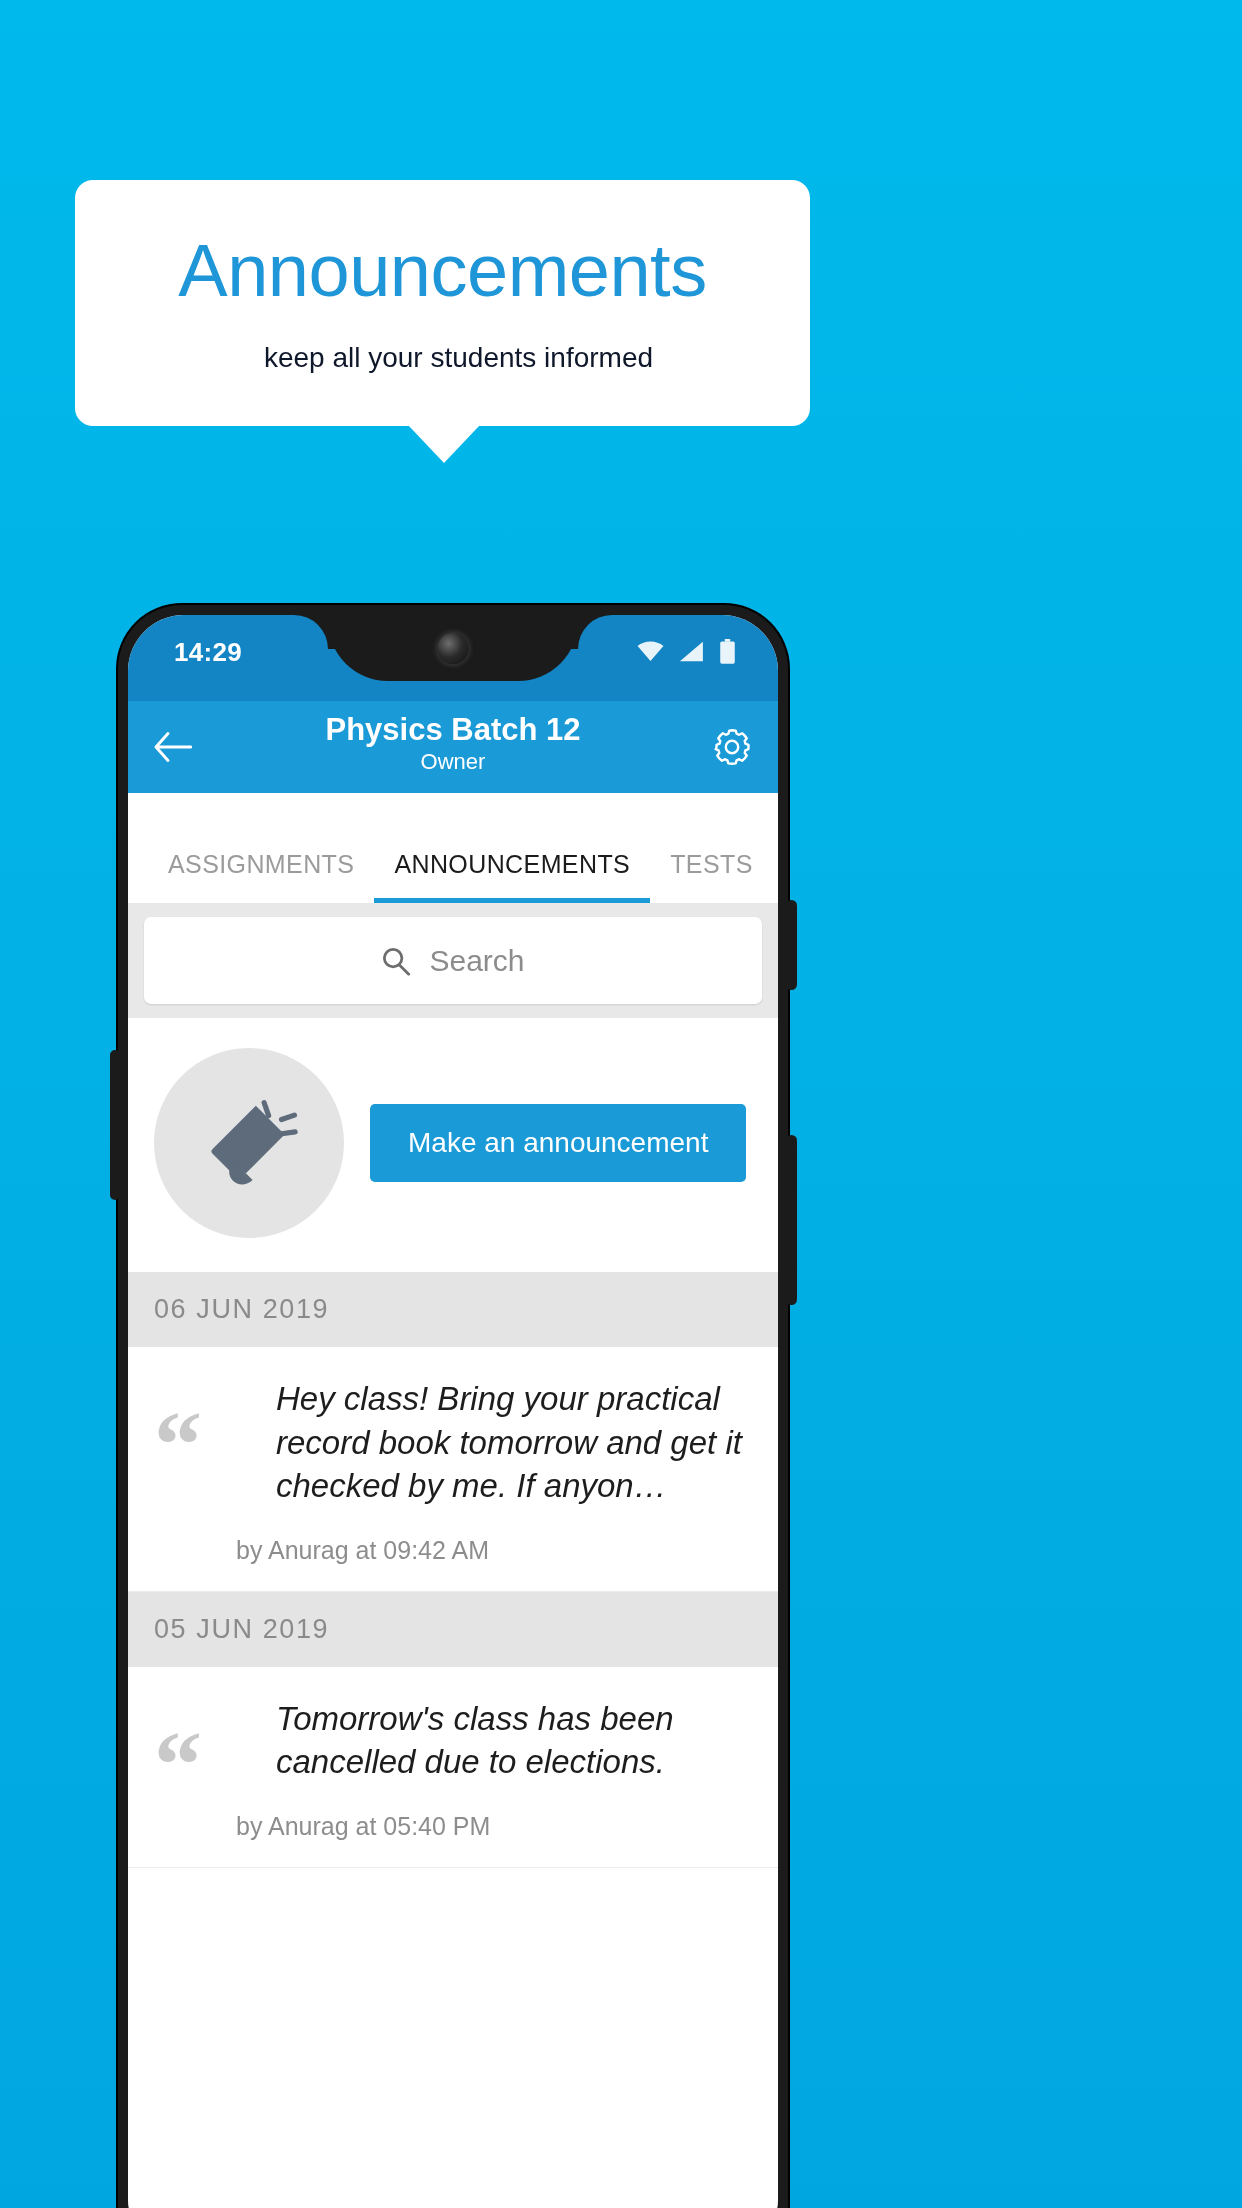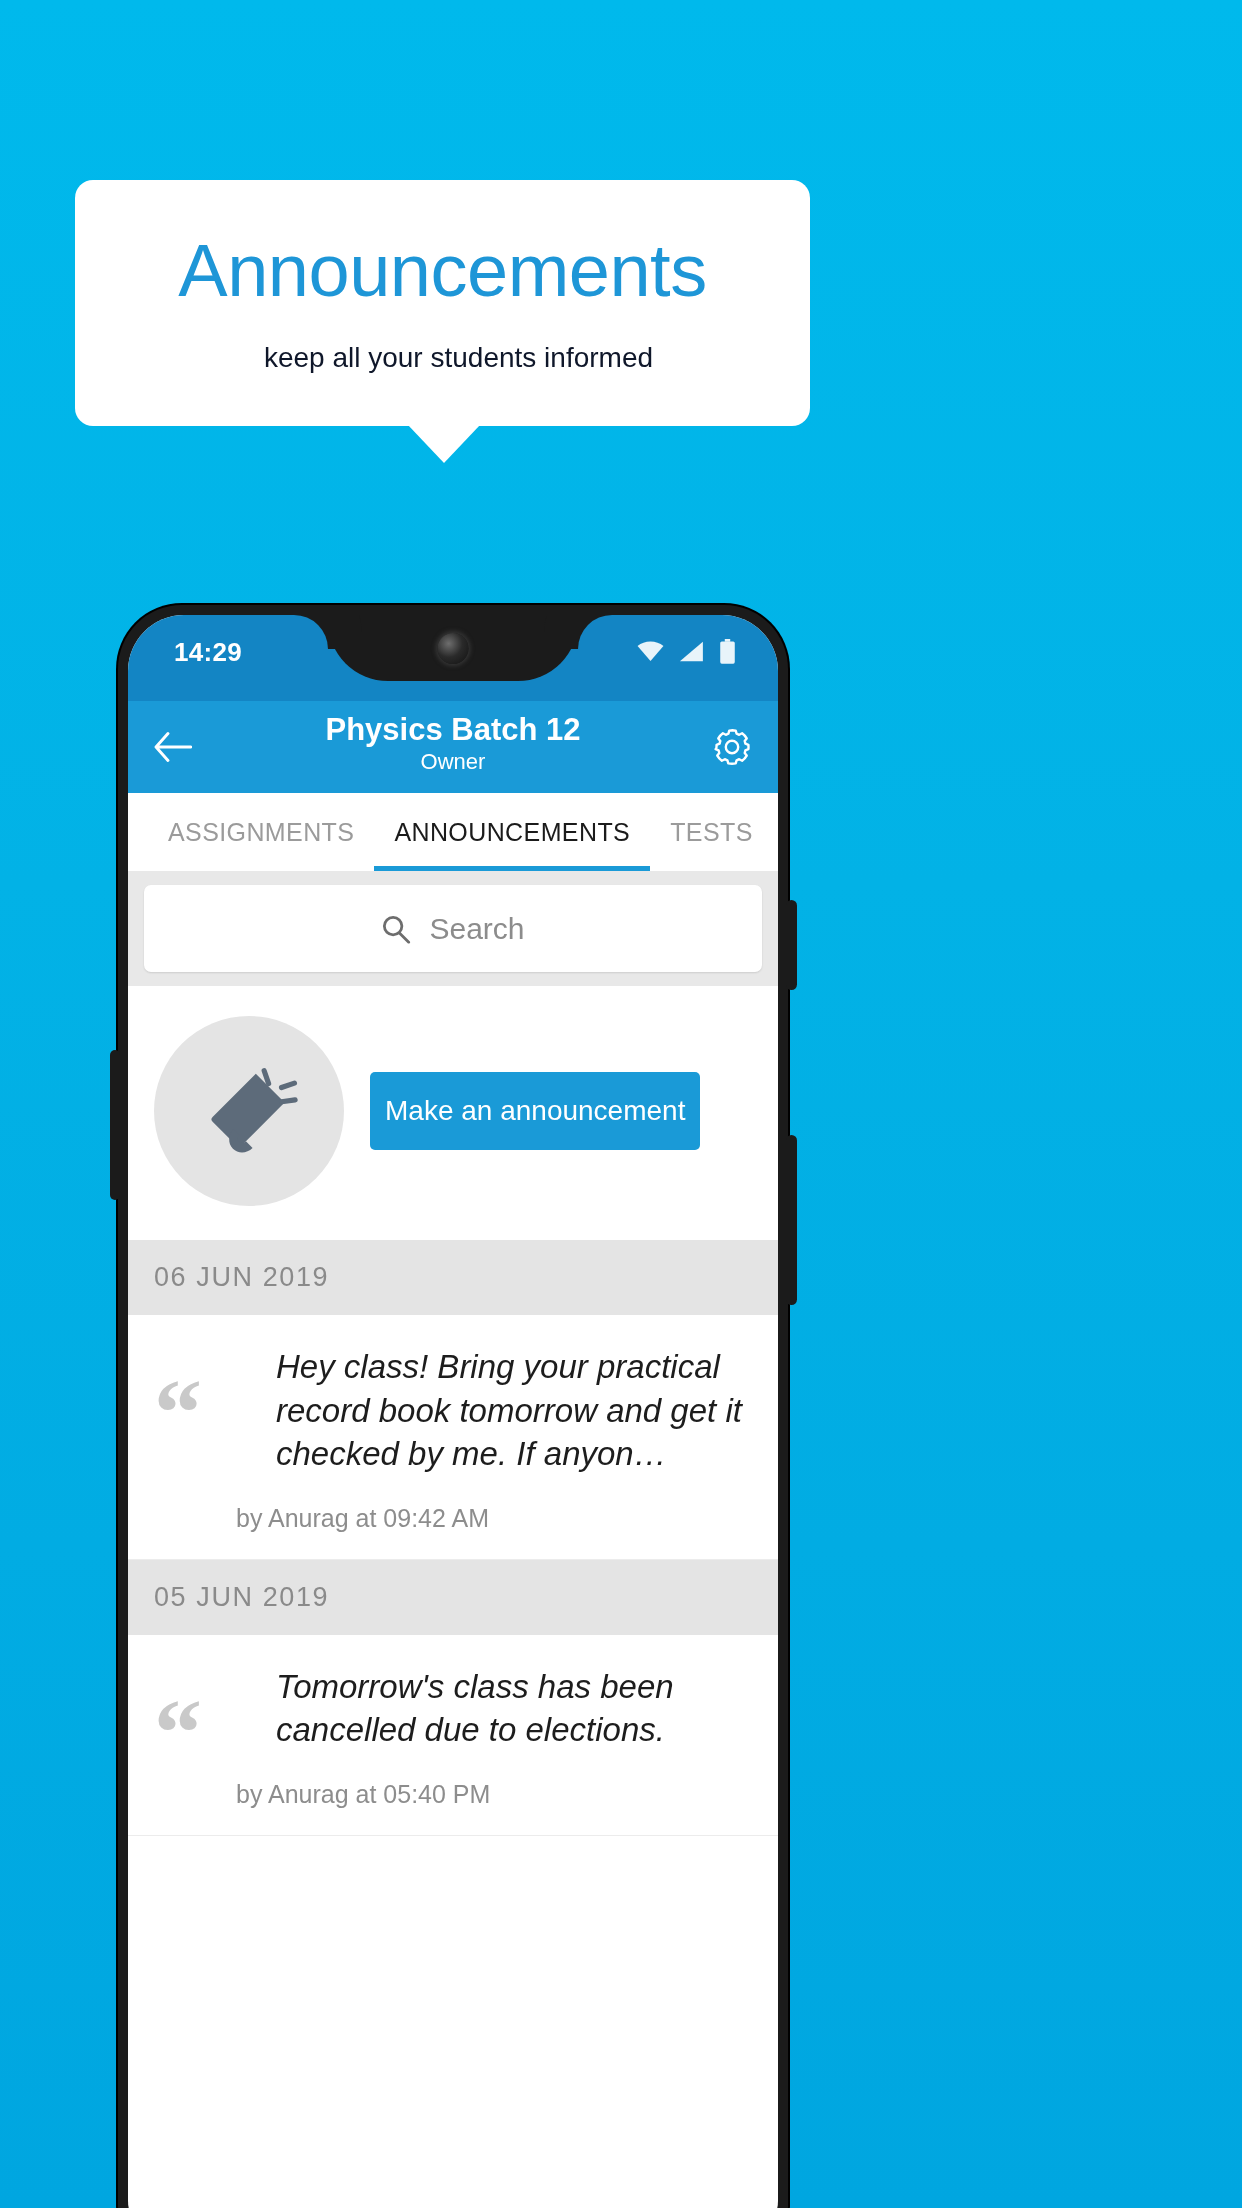--- a/index.html
+++ b/index.html
@@ -166,20 +166,21 @@
   .gear { width:40px; height:40px; position:absolute; right:26px; z-index:2; cursor:pointer; }
 
   
   .tabs {
     height:78px;
     background:#ffffff;
     display:flex; align-items:stretch;
     padding-left:20px;
     overflow:hidden;
     position:relative;
+    margin-top:32px;
   }
   .tab {
     display:flex; align-items:center;
     padding:0 20px;
     font-size:25px;
     letter-spacing:0.4px;
     color:#9b9b9b;
     white-space:nowrap;
     position:relative;
   }
@@ -231,21 +232,21 @@
     margin-bottom:36px;
   }
   .promo-btn {
     align-self:flex-start;
     background:#1a9ad7;
     color:#ffffff;
     border:none;
     border-radius:5px;
     font-family:inherit;
     font-size:28px;
-    padding:23px 15px;
+    padding:23px 38px;
     cursor:pointer;
   }
 
   
   .date-header {
     background:#e4e4e4;
     color:#8a8a8a;
     font-size:27px;
     letter-spacing:1.6px;
     padding:22px 0 22px 26px;

